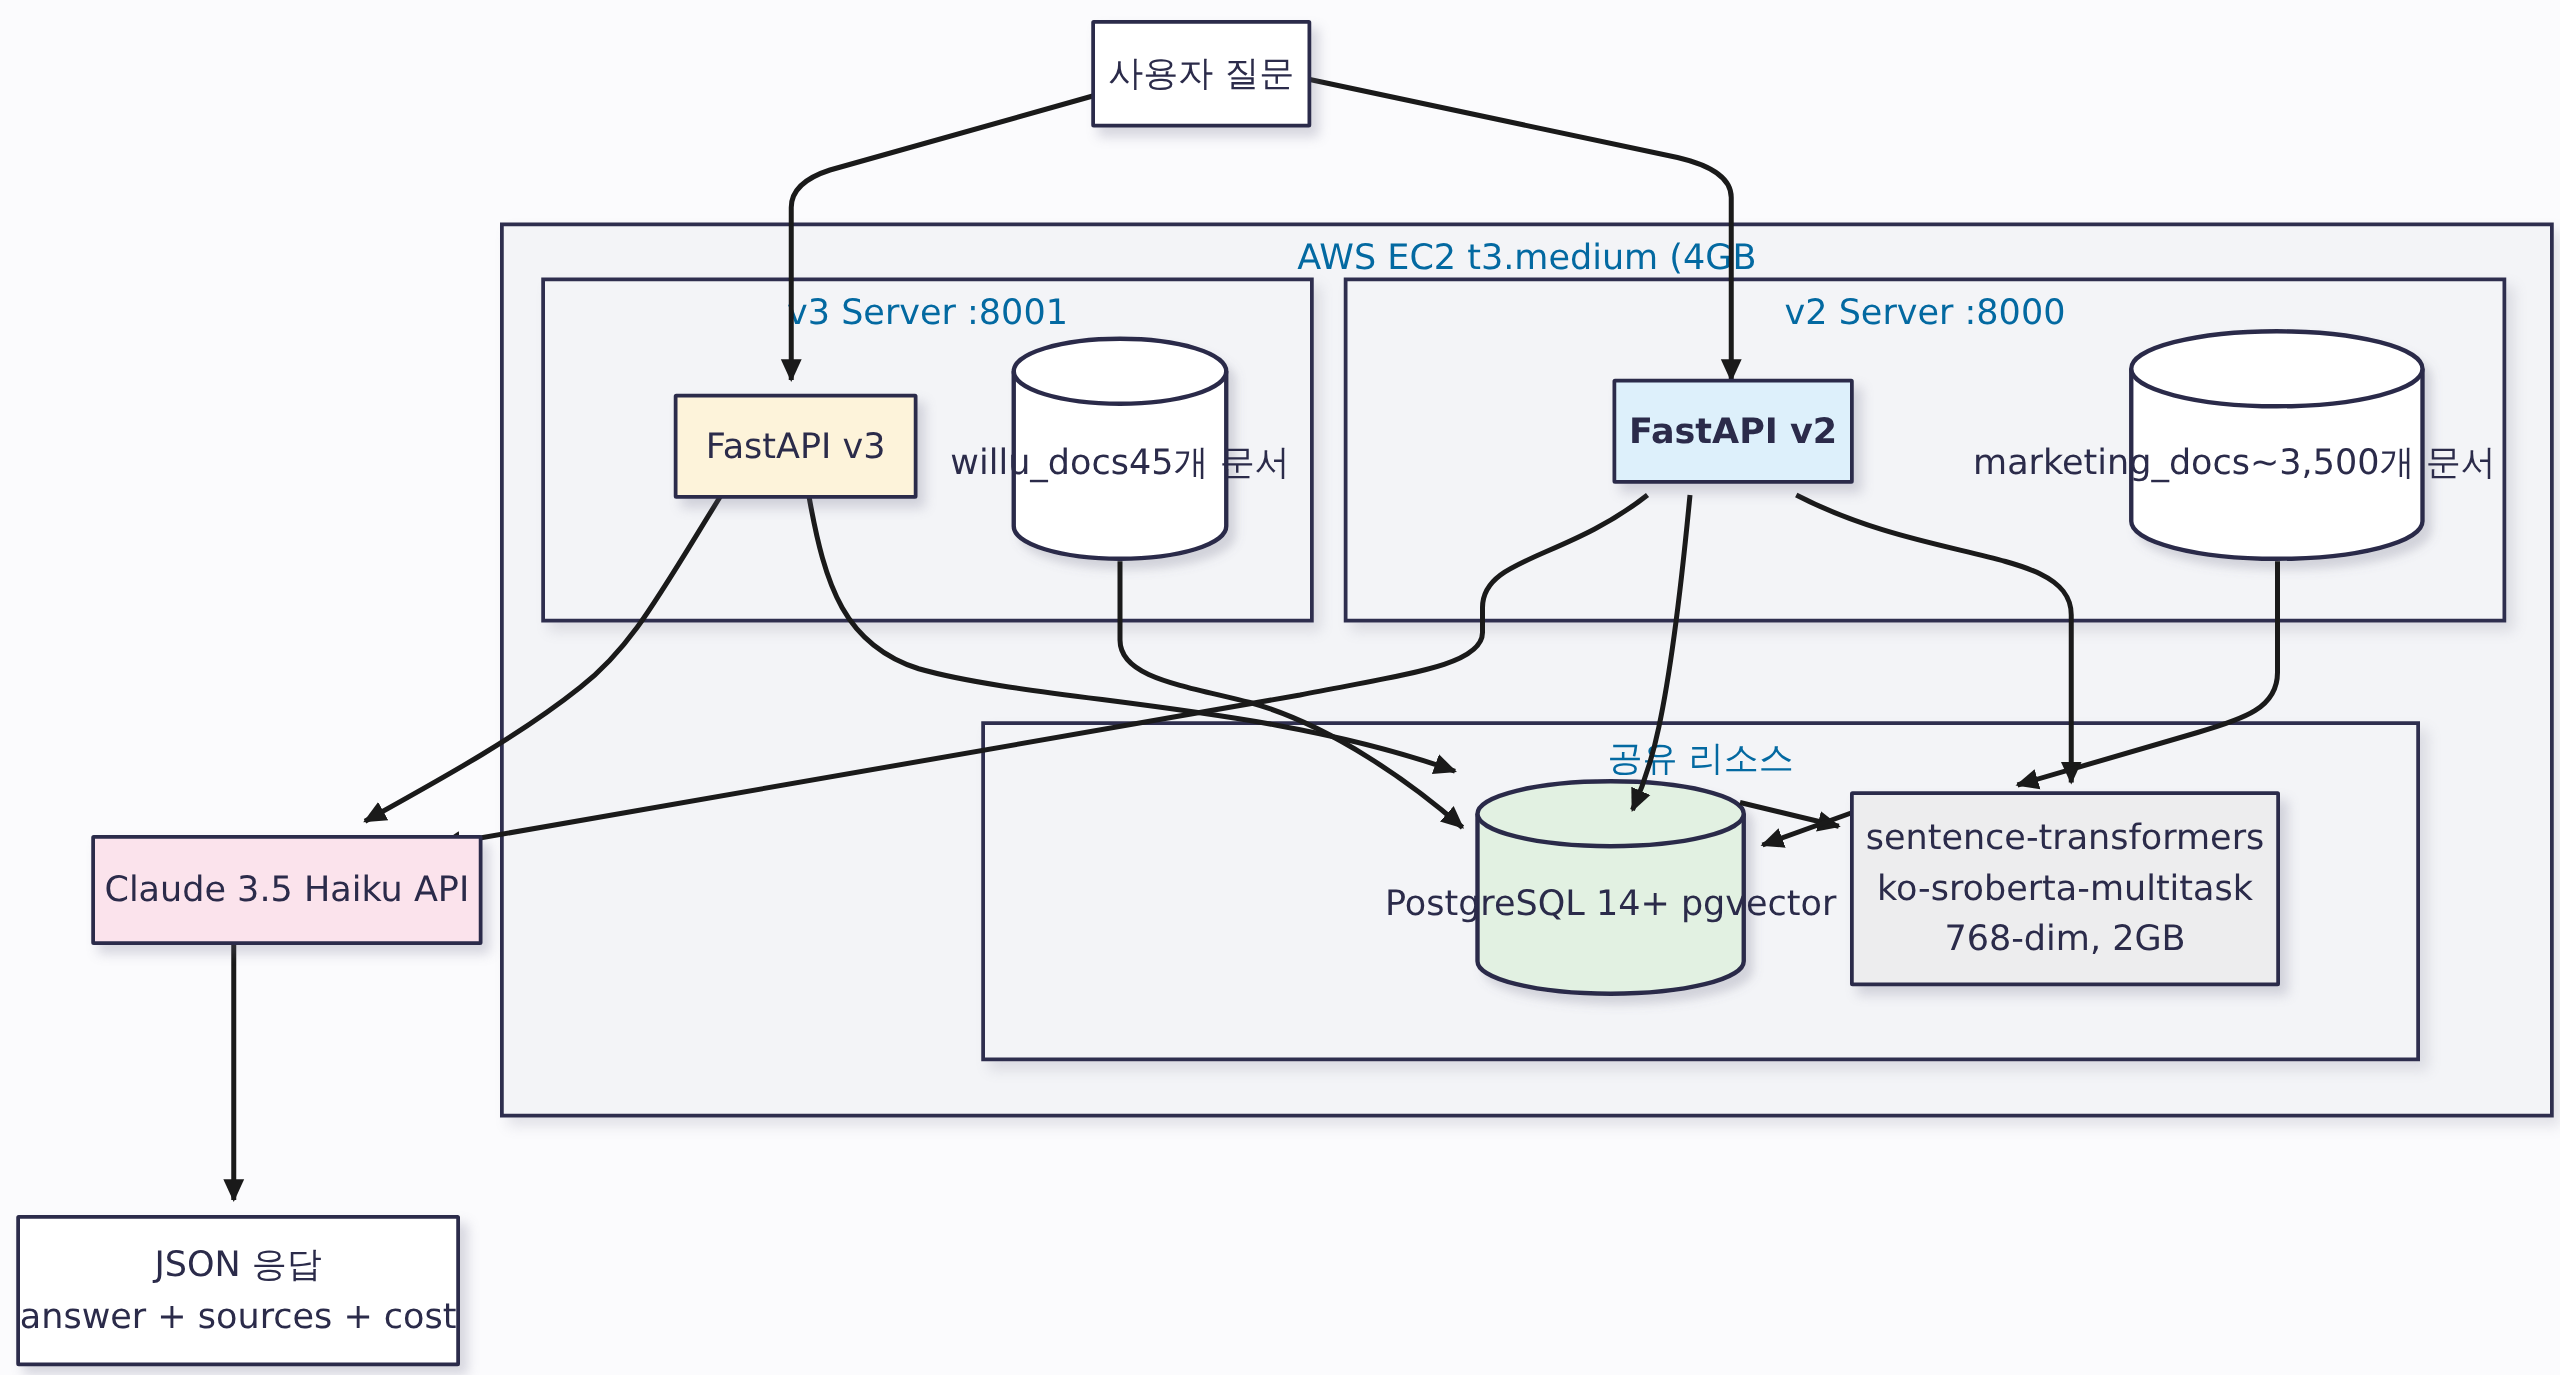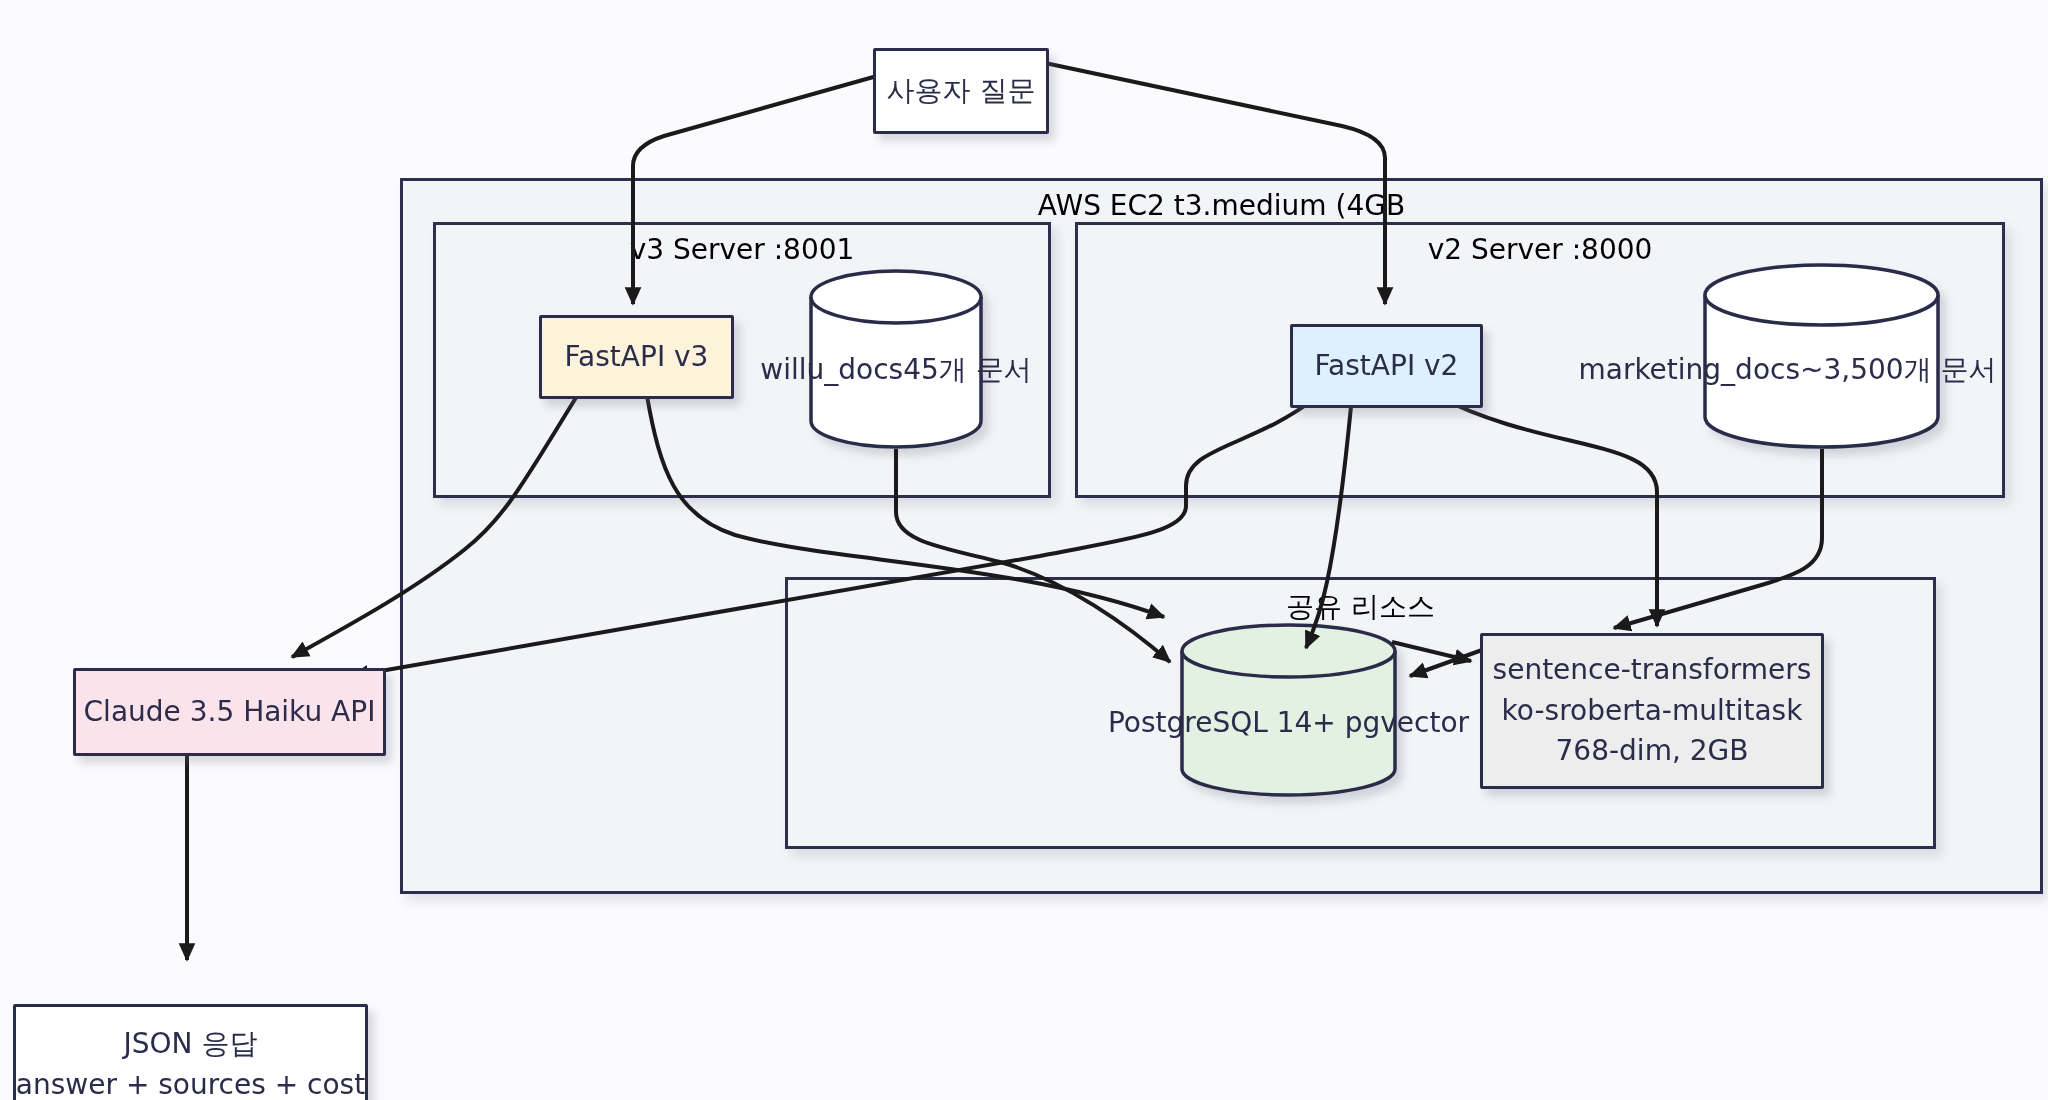--- a/index.html
+++ b/index.html
@@ -9,31 +9,31 @@
     font-family:"DejaVu Sans","Liberation Sans",sans-serif;
     color:#2b2b4a;
   }
   
   .container{
     position:absolute;border:3px solid #2e2e4e;background:#f3f4f7;
     box-shadow:6px 7px 10px rgba(110,110,135,.18);
   }
   .container-label{
     position:absolute;top:8px;left:0;width:100%;text-align:center;
-    font-size:28px;font-weight:500;color:#000000;white-space:nowrap;
+    font-size:28px;font-weight:500;color:#0369a1;white-space:nowrap;
   }
   
   .node{
     position:absolute;border:3.5px solid #2b2b4a;border-radius:2px;
     display:flex;flex-direction:column;align-items:center;justify-content:center;
     box-shadow:6px 7px 9px rgba(108,108,134,.25);
     font-size:28px;line-height:1.45;text-align:center;z-index:3;
   }
   .node .ln{white-space:nowrap;}
-  .white{background:#ffffff;margin-top:32px;}
+  .white{background:#ffffff;}
   .cream{background:#fdf3da;}
   .blue{background:#ddf0fb;}
   .gray{background:#ededee;}
   .pink{background:#fbe3ec;margin-left:40px;}
   
   .cyl-text{
     position:absolute;display:flex;flex-direction:row;align-items:center;justify-content:center;
     font-size:28px;line-height:1.55;text-align:center;z-index:3;pointer-events:none;
   }
   .cyl-text .ln{white-space:nowrap;}
@@ -102,21 +102,21 @@
   </svg>
 
   <div class="node white" style="left:873px;top:16px;width:170px;height:80px;">
     <div class="ln">사용자 질문</div>
   </div>
 
   <div class="node cream" style="left:539px;top:315px;width:189px;height:78px;">
     <div class="ln">FastAPI v3</div>
   </div>
 
-  <div class="node blue" style="left:1290px;top:324px;width:187px;height:78px;">
+  <div class="node blue" style="left:1290px;top:303px;width:187px;height:78px;font-weight:bold;">
     <div class="ln">FastAPI v2</div>
   </div>
 
   <div class="node gray" style="left:1480px;top:633px;width:338px;height:150px;">
     <div class="ln">sentence-transformers</div>
     <div class="ln">ko-sroberta-multitask</div>
     <div class="ln">768-dim, 2GB</div>
   </div>
 
   <div class="node pink" style="left:33px;top:668px;width:307px;height:82px;">

